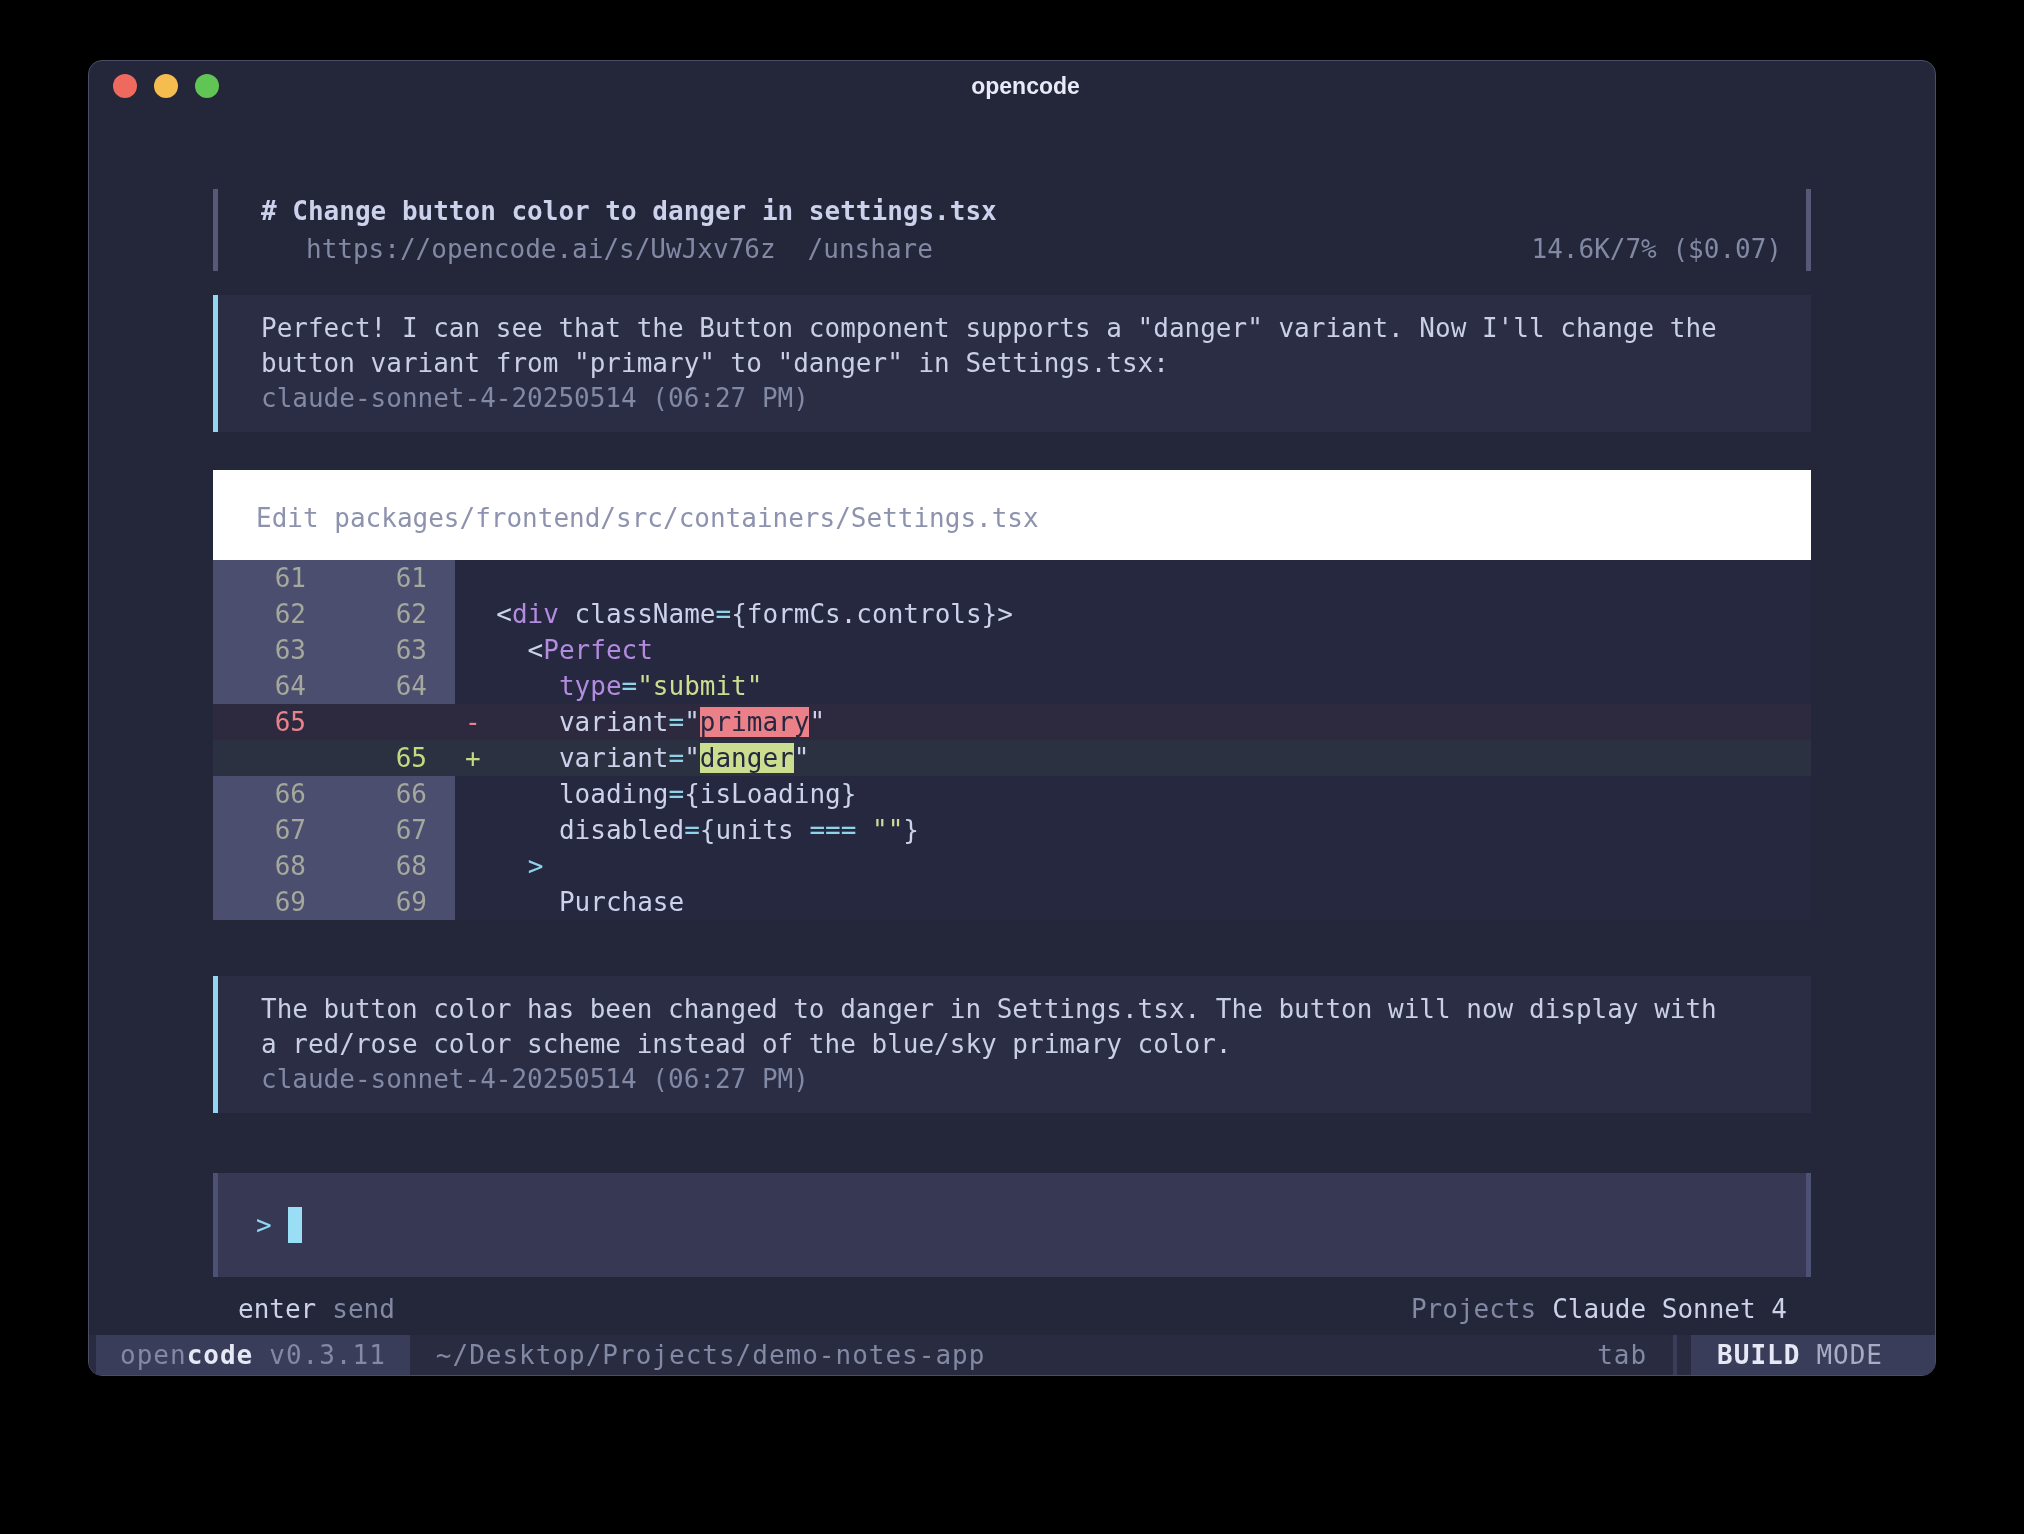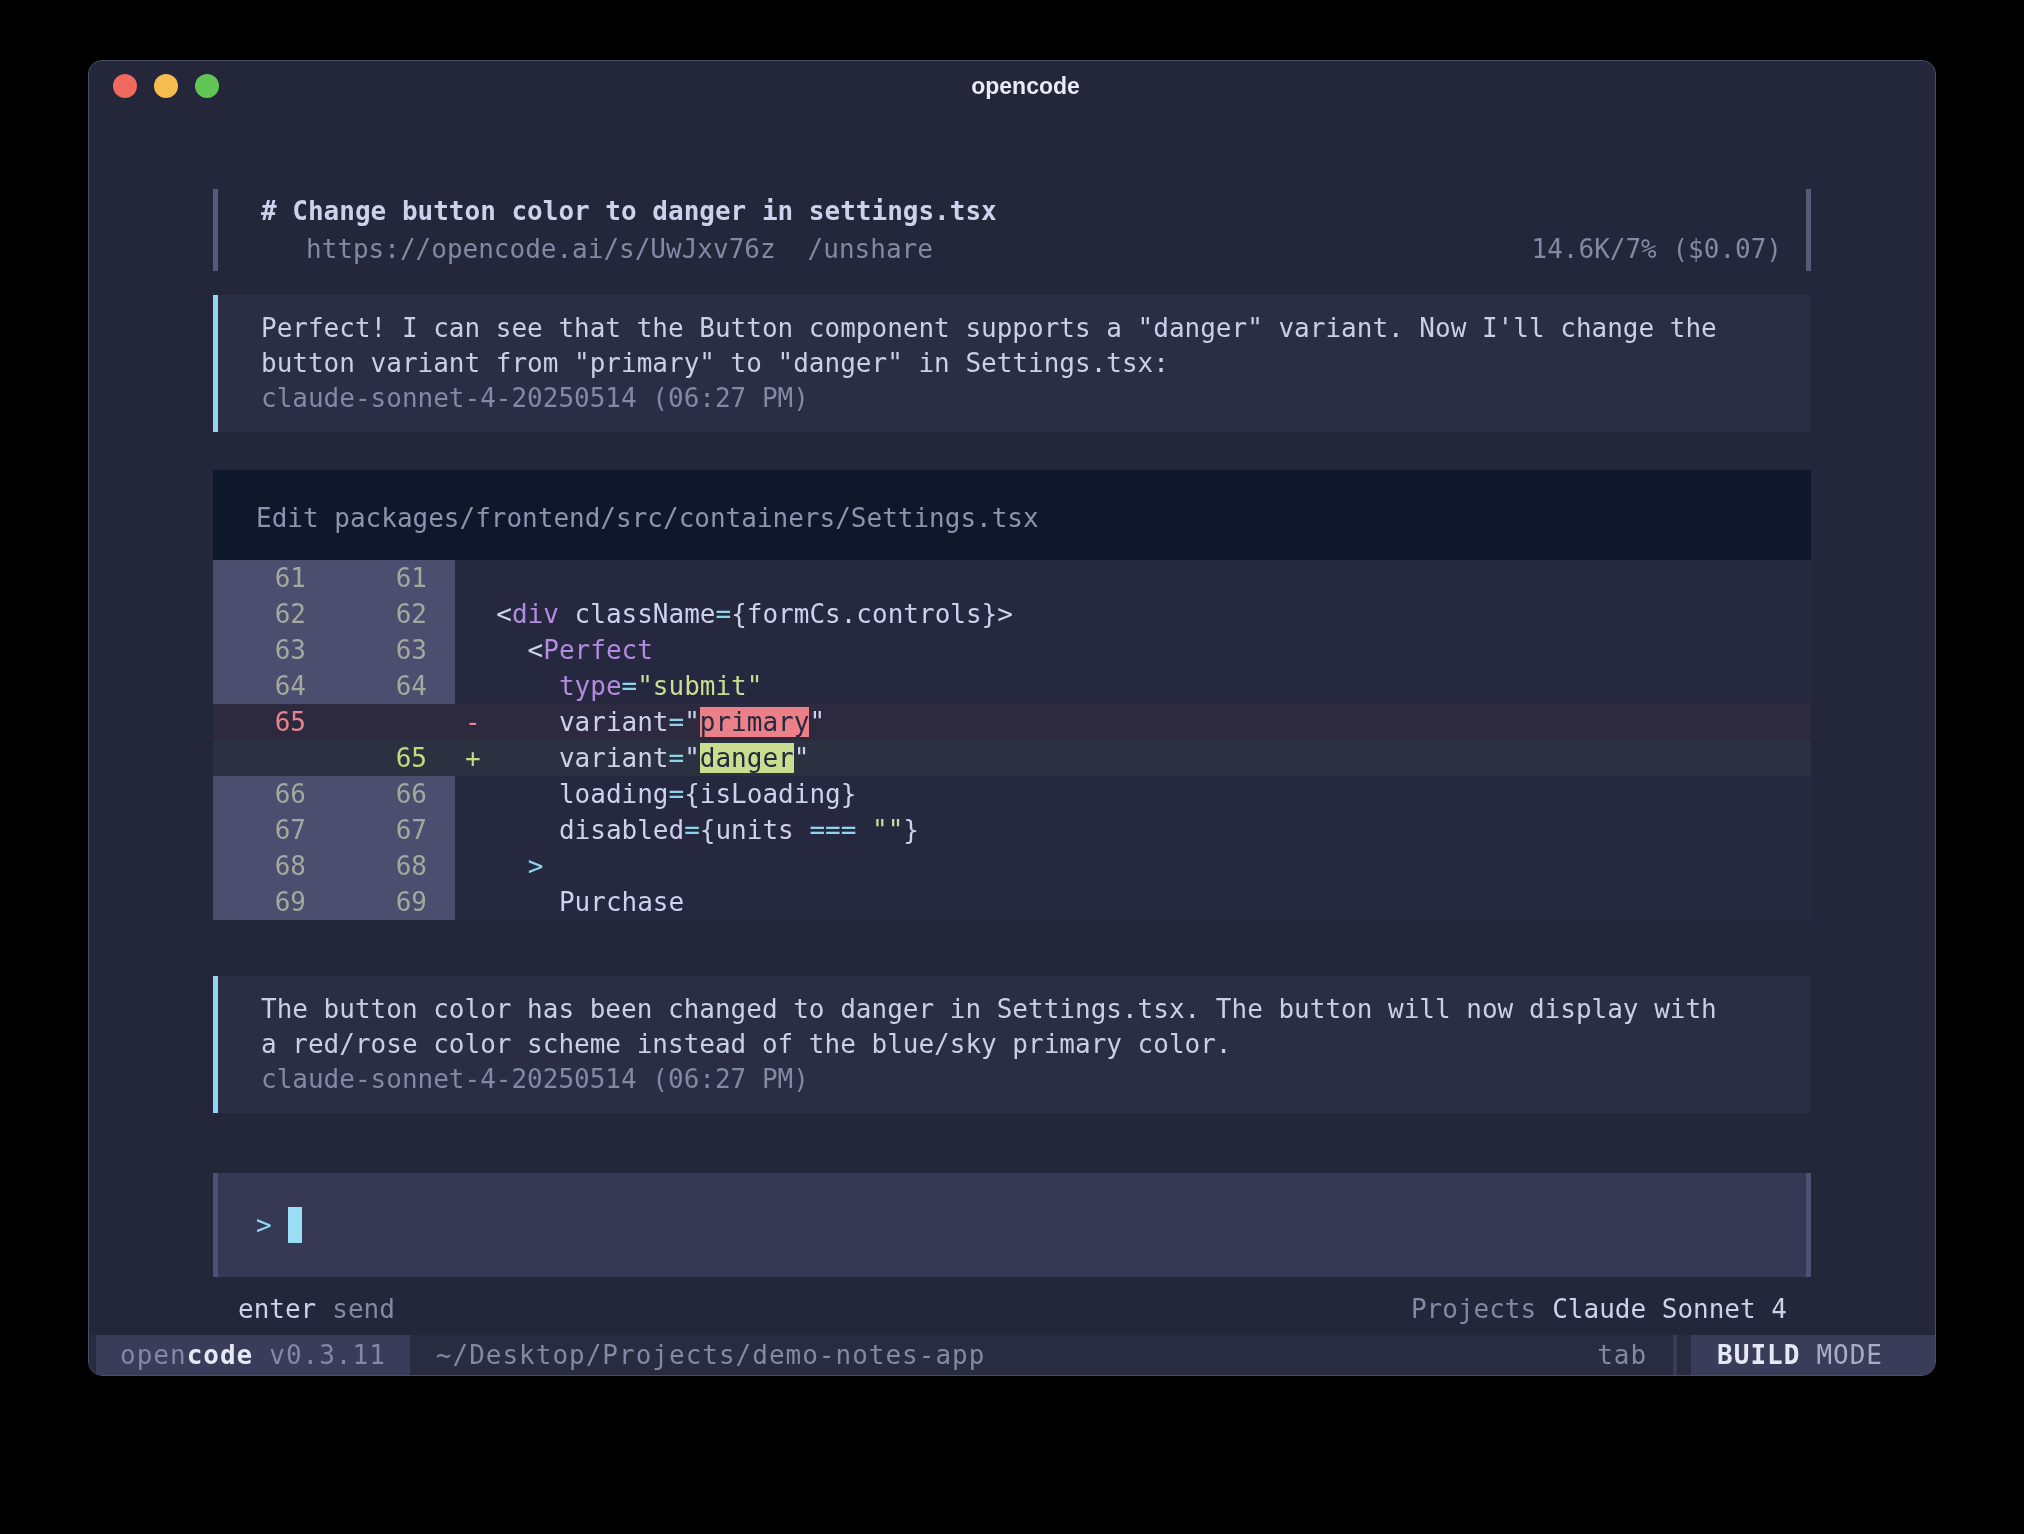--- a/index.html
+++ b/index.html
@@ -41,21 +41,21 @@
   
   .message {
     background:#2b2d44; border-left:5px solid var(--accent-cyan,#90d6f1);
     padding:16px 0 16px 43px;
   }
   .message.m1 { margin-top:24px; }
   .message.m2 { margin-top:56px; }
   .msg-text { margin:0; font:inherit; white-space:pre-wrap; line-height:35px; color:#c9cfe6; }
   .msg-meta { line-height:35px; color:#8289a4; }
   
-  .edit-panel { margin-top:38px; background:#0f172a; padding-top:30px; }
+  .edit-panel { margin-top:38px; background:#ffffff; padding-top:30px; }
   .edit-header { color:#8d93ae; line-height:36px; padding-left:43px; }
   .diff { margin-top:24px; }
   .drow { display:flex; height:36px; line-height:36px; background:#262840; }
   .drow.del { background:#2d2a40; }
   .drow.add { background:#2c3142; }
   .gut { width:121px; flex:0 0 121px; text-align:right; padding-right:28px; background:#4b4e6e; color:#a5a89c; }
   .drow.del .gut, .drow.add .gut { background:transparent; }
   .drow.del .gut.old { color:var(--diff-removed,#e8828b); }
   .drow.add .gut.new { color:var(--diff-added,#c4da80); }
   .codeline { flex:1; margin:0; font:inherit; padding-left:10px; white-space:pre; color:#ccd2ea; }

